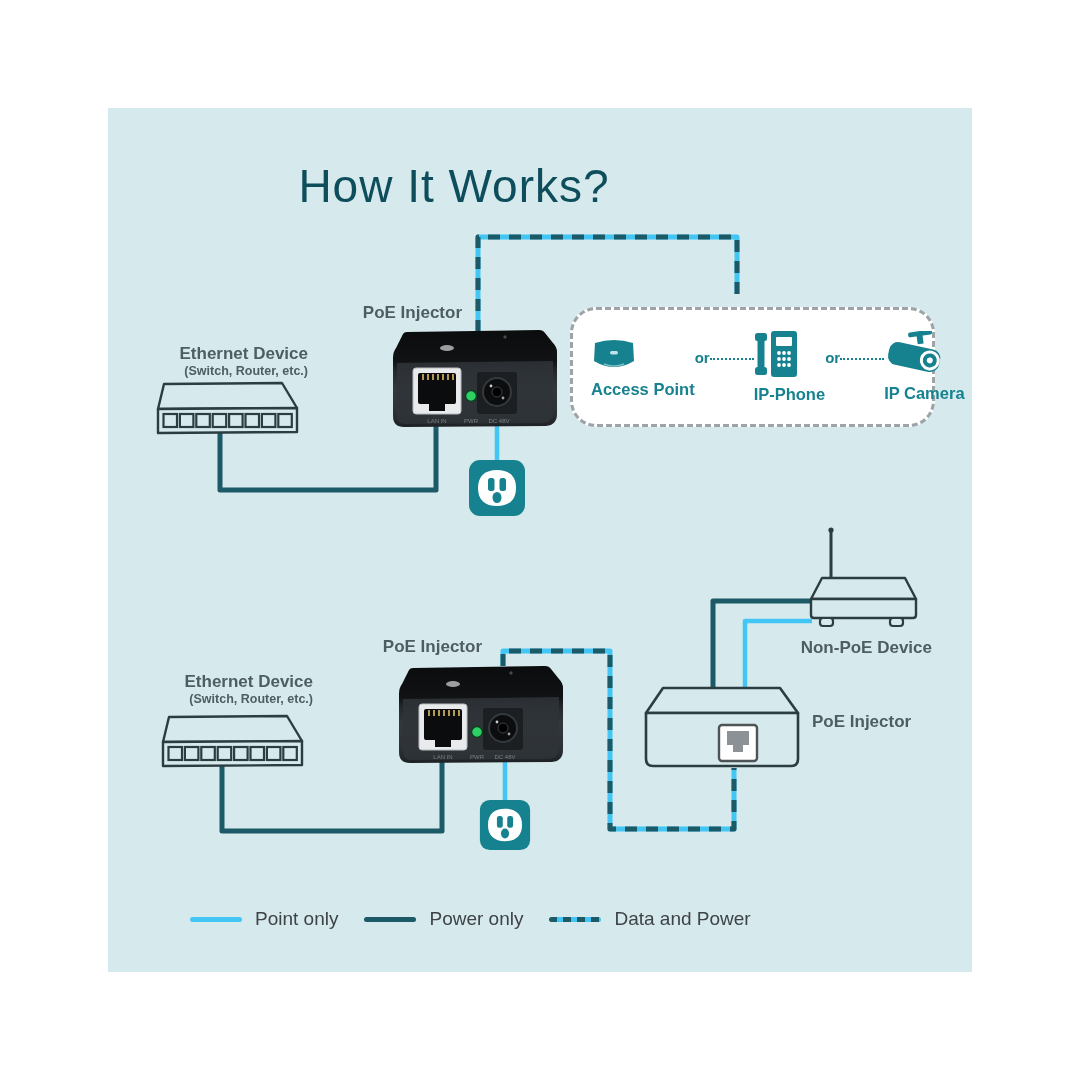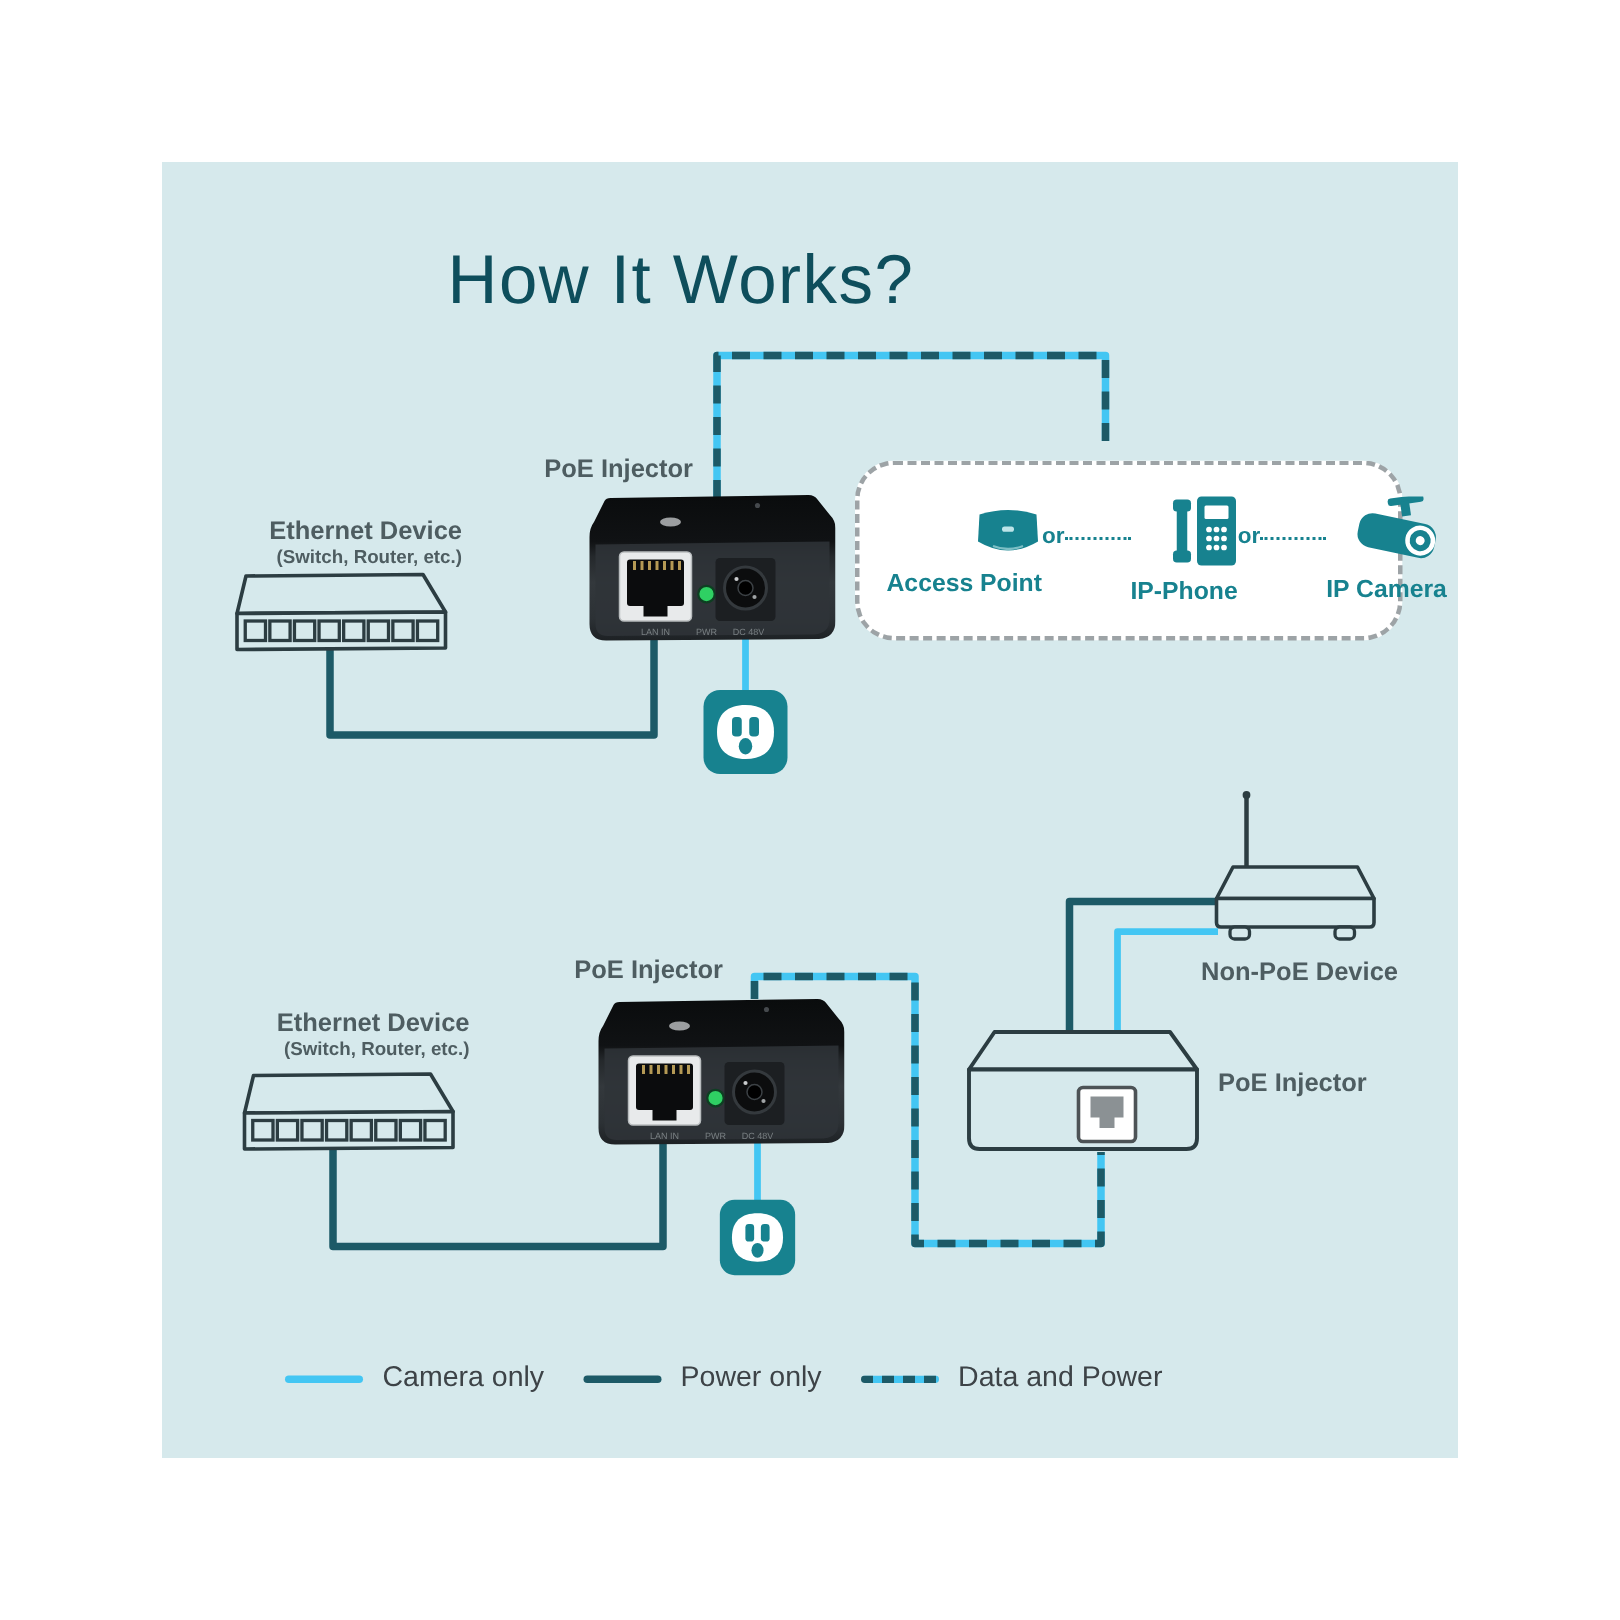--- a/index.html
+++ b/index.html
@@ -31,21 +31,21 @@
   .wire-dash-top{stroke:var(--data-dark,#1d5a67);stroke-width:5;fill:none;stroke-linejoin:round;stroke-dasharray:12 9;}
   .outline-shape{stroke:var(--outline-ink,#2c3d42);fill:var(--panel-bg,#d6e9ec);stroke-linejoin:round;}
   
   .devices-box{
     position:absolute;left:570px;top:307px;width:365px;height:120px;
     background:#ffffff;border:3.5px dashed var(--box-border,#9da3a6);border-radius:26px;
     box-sizing:border-box;
     display:flex;align-items:center;justify-content:space-between;
     padding:0 18px;
   }
-  .device-group{display:flex;flex-direction:column;align-items:flex-end;gap:7px;}
+  .device-group{display:flex;flex-direction:column;align-items:flex-start;gap:7px;}
   .device-group .t-label{color:var(--teal,#17828f);font-weight:bold;font-size:16.5px;white-space:nowrap;}
   .or-sep{display:flex;flex-direction:row;align-items:center;transform:translateY(-10px);}
   .or-sep .or-word{color:var(--teal,#17828f);font-weight:bold;font-size:15px;}
   .or-sep .or-dots{width:44px;border-bottom:2.5px dotted var(--teal,#17828f);margin-top:3px;}
   
   .legend{position:absolute;left:190px;top:908px;display:flex;align-items:center;gap:26px;}
   .legend-item{display:flex;align-items:center;gap:13px;}
   .legend-item .lg-label{font-size:19px;color:var(--legend-ink,#3d4347);}
   .sw{width:52px;height:5px;border-radius:3px;}
   .sw-power{background:var(--power-blue,#43c6f3);}
@@ -280,21 +280,21 @@
     <polygon class="outline-shape" stroke-width="2.4" points="16,54 99,54 110,75 5,75"></polygon>
     <path class="outline-shape" stroke-width="2.4" d="M5,75 L110,75 L110,91 Q110,94 107,94 L8,94 Q5,94 5,91 Z"></path>
     <rect class="outline-shape" stroke-width="2.2" x="14" y="94" width="13" height="8" rx="3"></rect>
     <rect class="outline-shape" stroke-width="2.2" x="84" y="94" width="13" height="8" rx="3"></rect>
   </svg>
   <div class="dev-label" style="left:796px;top:638px;width:136px;">Non-PoE Device</div>
 
   <div class="legend">
     <div class="legend-item">
       <div class="sw sw-power"></div>
-      <span class="lg-label">Camera only</span>
+      <span class="lg-label">Point only</span>
     </div>
     <div class="legend-item">
       <div class="sw sw-data"></div>
       <span class="lg-label">Power only</span>
     </div>
     <div class="legend-item">
       <div class="sw sw-both"></div>
       <span class="lg-label">Data and Power</span>
     </div>
   </div>

